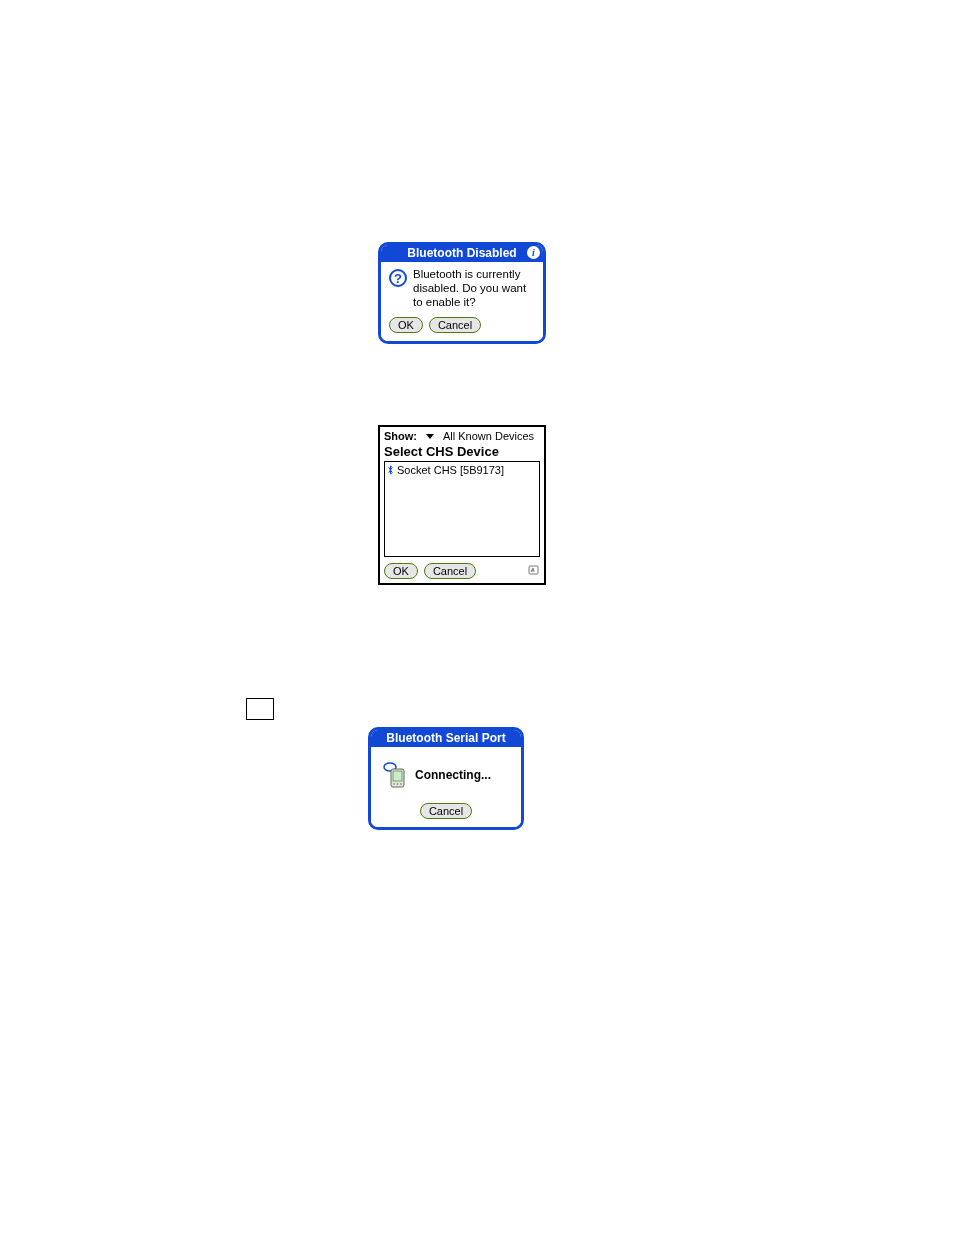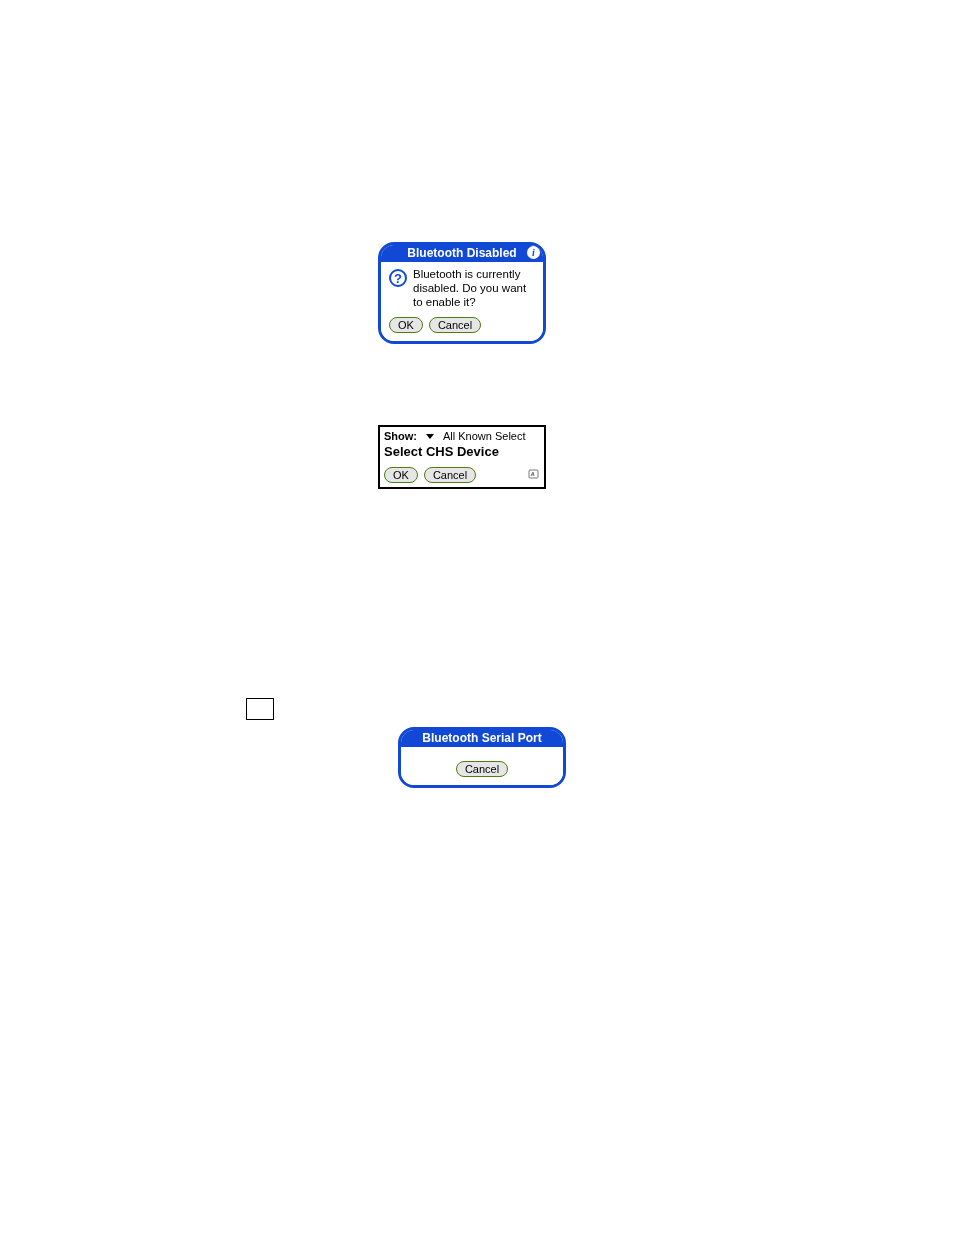--- a/index.html
+++ b/index.html
@@ -6,21 +6,21 @@
   body {
     width: 954px;
     height: 1235px;
     background: #ffffff;
     font-family: Arial, Helvetica, sans-serif;
     position: relative;
   }
   .palm-dialog {
     position: absolute;
     border: 3px solid #1149d6;
-    border-radius: 16px;
+    border-radius: 10px;
     background: #ffffff;
     overflow: hidden;
   }
   .palm-titlebar {
     background: #1149d6;
     color: #ffffff;
     font-weight: bold;
     font-size: 12px;
     text-align: center;
     padding: 1px 2px 2px 2px;
@@ -156,21 +156,21 @@
     position: absolute;
     left: 246px;
     top: 698px;
     width: 28px;
     height: 22px;
     border: 1px solid #000;
     background: #fff;
   }
 
   
-  .dlg3 { left: 398px; top: 727px; width: 168px; }
+  .dlg3 { left: 368px; top: 727px; width: 156px; }
   .dlg3 .palm-body { padding: 10px 8px 8px 8px; }
   .conn-row {
     display: flex;
     align-items: center;
     gap: 8px;
     padding: 4px 4px 10px 4px;
   }
   .pda-icon {
     width: 24px;
     height: 28px;
@@ -208,23 +208,33 @@
         <span>Cancel</span>
       </div>
     </div>
   </div>
 </div>
 
 <div class="selpanel">
   <div class="selrow1">
     <span class="lbl">Show:</span>
     <span class="dropdown-arrow"></span>
-    <span>All Known Select</span>
+    <span>All Known Devices</span>
   </div>
   <div class="selheading">Select CHS Device</div>
+  <div class="device-listbox">
+    <div class="device-item">
+      <span class="bt-mini">
+        <svg viewBox="0 0 8 12" width="7" height="10">
+          <path d="M2 3 L6 9 L4 11 L4 1 L6 3 L2 9" stroke="#1149d6" stroke-width="1.2" fill="none" stroke-linejoin="round" stroke-linecap="round"></path>
+        </svg>
+      </span>
+      <span>Socket CHS [5B9173]</span>
+    </div>
+  </div>
   <div class="selbtnrow">
     <div class="palm-btn">
       <span>OK</span>
     </div>
     <div class="palm-btn">
       <span>Cancel</span>
     </div>
     <span class="edit-glyph">
       <svg width="12" height="12" viewBox="0 0 12 12">
         <rect x="1" y="2" width="9" height="8" rx="1" stroke="#555" fill="none" stroke-width="0.8"></rect>
@@ -234,19 +244,32 @@
   </div>
 </div>
 
 <div class="emptybox"></div>
 
 <div class="palm-dialog dlg3">
   <div class="palm-titlebar">
     <span>Bluetooth Serial Port</span>
   </div>
   <div class="palm-body">
+    <div class="conn-row">
+      <span class="pda-icon">
+        <svg viewBox="0 0 24 28" width="24" height="28">
+          <ellipse cx="7" cy="6" rx="6" ry="4" stroke="#1149d6" stroke-width="1.5" fill="none"></ellipse>
+          <rect x="8" y="8" width="13" height="18" rx="2" fill="#e8e4d8" stroke="#666" stroke-width="1"></rect>
+          <rect x="10" y="10" width="9" height="10" fill="#cfe8cf" stroke="#6a6"></rect>
+          <circle cx="11" cy="23" r="0.8" fill="#666"></circle>
+          <circle cx="14.5" cy="23" r="0.8" fill="#666"></circle>
+          <circle cx="18" cy="23" r="0.8" fill="#666"></circle>
+        </svg>
+      </span>
+      <span class="conn-label">Connecting...</span>
+    </div>
     <div class="center-btn">
       <div class="palm-btn">
         <span>Cancel</span>
       </div>
     </div>
   </div>
 </div>
 
 </body></html>

